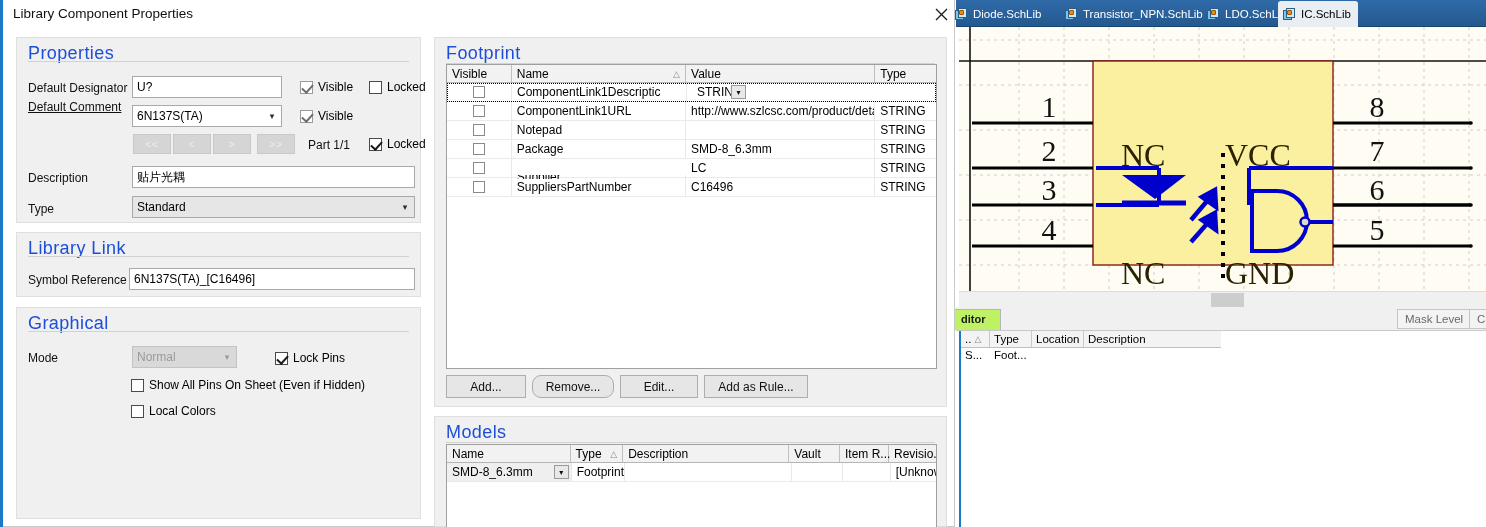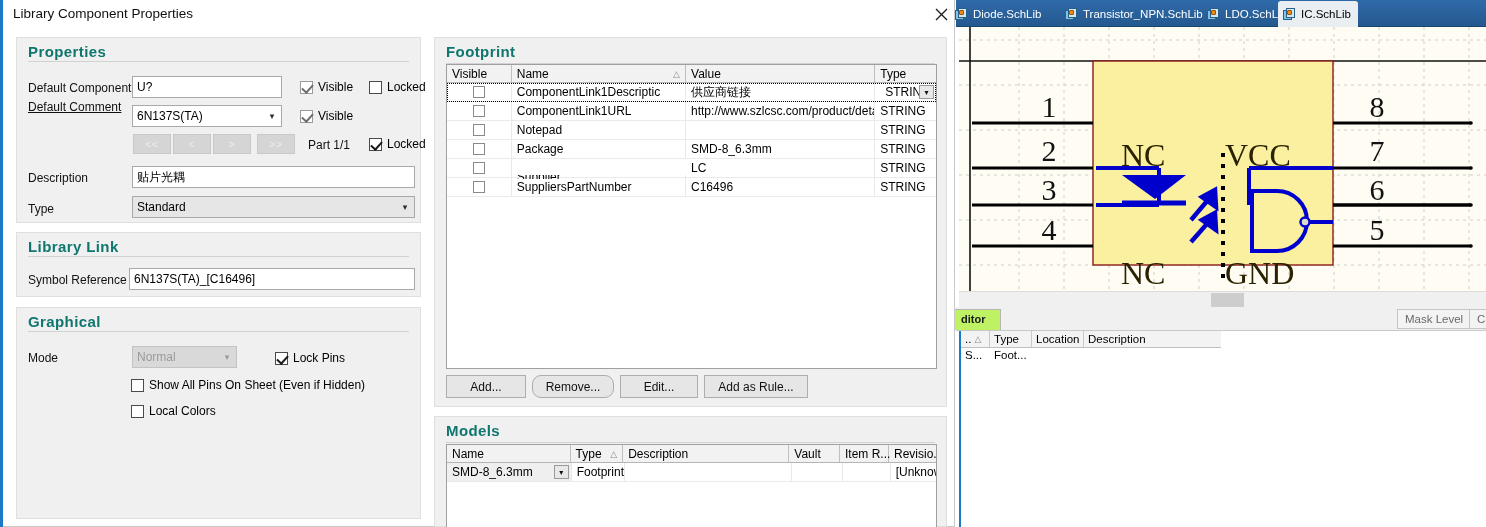--- a/index.html
+++ b/index.html
@@ -121,21 +121,21 @@
     color: #1a1a1a; font-size: 16px; line-height: 1;
   }
 
   .group {
     position: absolute;
     background: #f0f0f0;
     border: 1px solid #dfdfdf;
   }
   .group > .g-title {
     position: absolute; left: 11px; top: 5px;
-    font-size: 15px; font-weight: bold; color: #0f766e;
+    font-size: 18px; font-weight: normal; color: #1d4ed8;
     letter-spacing: 0.4px;
   }
   .group > .g-rule {
     position: absolute; left: 11px; top: 23px; right: 11px; height: 1px;
     background: #d2d2d2;
   }
 
   .lbl { position: absolute; font-size: 12px; color: #111; white-space: nowrap; }
 
   .tf {
@@ -407,21 +407,21 @@
     <div id="dlg-close">
       <svg width="13" height="13" viewBox="0 0 13 13">
           <path d="M1 1 L12 12 M12 1 L1 12" stroke="#1a1a1a" stroke-width="1.3"></path>
         </svg>
     </div>
 
     <div class="group" style="left:13px; top:37px; width:405px; height:186px;">
       <div class="g-title">Properties</div>
       <div class="g-rule"></div>
 
-      <div class="lbl" style="left:11px; top:43px;">Default Component</div>
+      <div class="lbl" style="left:11px; top:43px;">Default Designator</div>
       <div class="tf" style="left:115px; top:38px; width:150px; height:22px;">U?</div>
       <div class="chk" style="left:283px; top:42px;">
         <span class="box gray checked"></span>
         <span>Visible</span>
       </div>
       <div class="chk" style="left:352px; top:42px;">
         <span class="box"></span>
         <span>Locked</span>
       </div>
 
@@ -504,21 +504,20 @@
           <div style="width:61px;border-right:none;">
               <span>Type</span>
             </div>
         </div>
 
         <div class="trow focus">
           <div class="cell-center" style="width:65px;">
               <span class="minibox"></span>
             </div>
           <div style="width:175px;">ComponentLink1Descriptic</div>
-          <div style="width:190px;">供应商链接</div>
           <div class="cell-combo" style="width:61px;border-right:none;">
             <span style="padding-left:5px;">STRING</span>
             <span class="cell-caret">▾</span>
           </div>
         </div>
         <div class="trow">
           <div class="cell-center" style="width:65px;">
               <span class="minibox"></span>
             </div>
           <div style="width:175px;">ComponentLink1URL</div>

